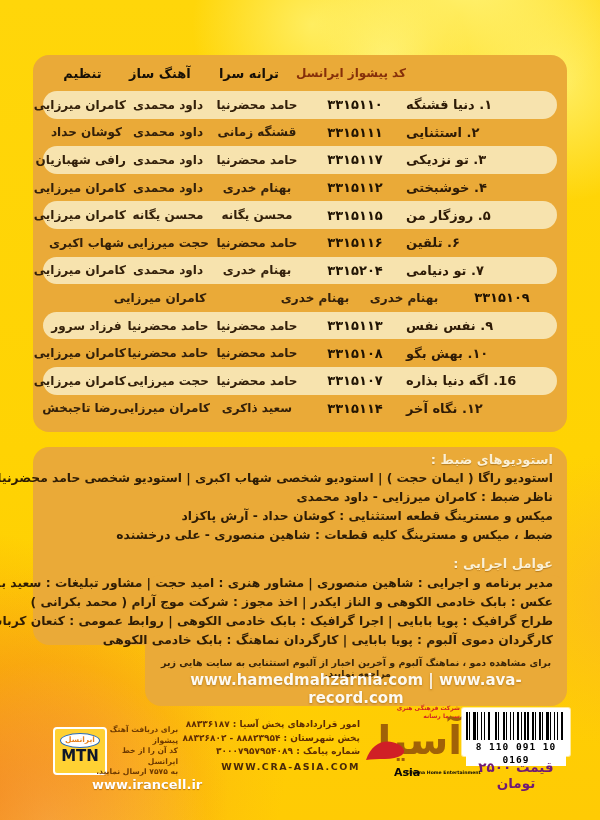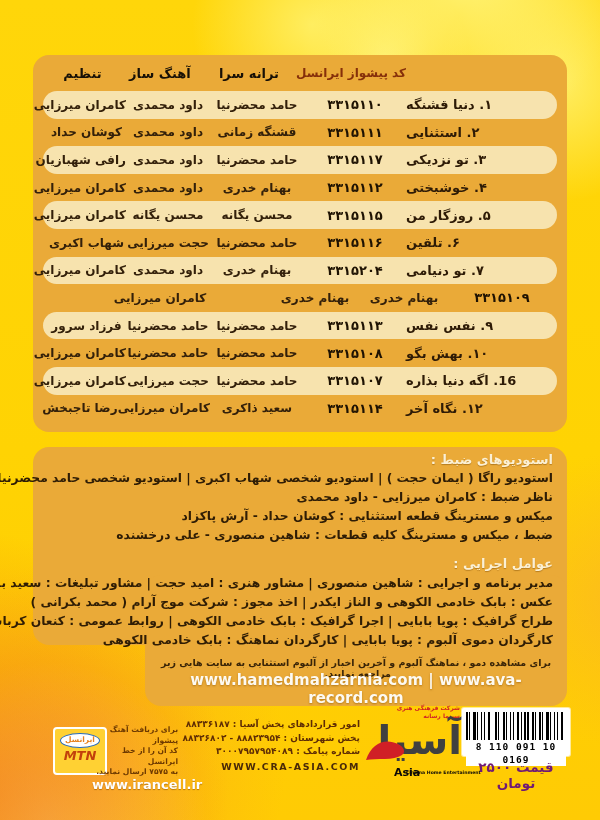--- a/index.html
+++ b/index.html
@@ -36,29 +36,29 @@
   #credits-narrow{left:145px; top:575px; width:422px; height:131px;}
   .sec-title{position:absolute; right:47px; direction:rtl; text-align:right; font-weight:bold; font-size:13px; color:#FBF0D4; text-shadow:0 1px 1px rgba(120,70,0,.45); z-index:3;}
   #studios-title{top:452px;text-align:right;}
   #credits-title{top:556px;}
   .cred-line{position:absolute; right:47px; left:40px; direction:rtl; text-align:right; font-weight:600; font-size:12.3px; color:#2F1D05; z-index:3; white-space:nowrap;}
   .note-line{position:absolute; left:150px; width:412px; direction:rtl; text-align:center; font-weight:700; font-size:9.5px; color:#3A2508; z-index:3;}
   .sites-line{position:absolute; left:150px; width:412px; direction:ltr; text-align:center; font-weight:bold; font-size:15px; color:#FDFAF2; text-shadow:0 1px 2px rgba(130,75,0,.5); z-index:3;}
   
   #irancell-box{position:absolute; left:33px; top:727px; width:54px; height:48px; background:#FFD133; border:2px solid #FFF; border-radius:4px; box-sizing:border-box; text-align:center; z-index:4;margin-left:20px;}
   #irancell-oval{margin:4px auto 1px; width:40px; height:15px; background:#FFF; border:1.5px solid #2B6CB8; border-radius:50%; box-sizing:border-box; font-size:7.5px; font-weight:bold; color:#E8821E; line-height:12px; direction:rtl;}
-  #mtn-text{font-style:italic; font-weight:bold; font-size:13px; color:#c2410c; line-height:14px;}
+  #mtn-text{font-weight:bold; font-size:15px; color:#0f172a; line-height:14px;}
   #irancell-lines{position:absolute; left:92px; top:725px; width:86px; direction:rtl; text-align:right; font-size:7.6px; font-weight:600; color:#6E3A00; line-height:10.5px; z-index:4;}
   #irancell-url{margin-top:2px; font-size:13px; font-weight:bold; color:#FFFFFF; text-shadow:0 1px 1px rgba(140,80,0,.6); direction:ltr; text-align:right;}
   #dist-block{position:absolute; left:182px; top:718px; width:178px; direction:rtl; text-align:right; font-size:9px; font-weight:bold; color:#5E2C05; line-height:13.5px; z-index:4;}
   #dist-url{direction:ltr; text-align:right; letter-spacing:1.6px; font-size:9.5px; color:#4A2A08; margin-top:1px;}
   
   #asia-logo{position:absolute; left:362px; top:700px; width:100px; height:92px; z-index:4;}
   #asia-labels{position:absolute; right:2px; top:4px; direction:rtl; text-align:right; font-size:6px; font-weight:bold; color:#D01F26; line-height:7.5px;}
-  #asia-name{position:absolute; right:0px; top:10px; font-size:40px; font-weight:bold; color:#404040; direction:rtl; line-height:60px; letter-spacing:-2px;}
+  #asia-name{position:absolute; right:0px; top:10px; font-size:40px; font-weight:bold; color:#a16207; direction:rtl; line-height:60px; letter-spacing:-2px;}
   #asia-swoosh{position:absolute; left:2px; top:36px; z-index:5;}
   #asia-latin{position:absolute; left:32px; top:66px; font-size:11px; font-weight:bold; color:#0E0A08; letter-spacing:0;}
   #asia-tag{position:absolute; left:44px; top:70px; font-size:4.6px; font-weight:bold; color:#0E0A08; white-space:nowrap;}
   
   #barcode-box{position:absolute; left:462px; top:708px; width:108px; height:48px; background:#FFFFFF; border-radius:2px; padding:4px 4px 2px; box-sizing:border-box; z-index:4; box-shadow:0 0 0 1px rgba(255,255,255,.6);}
   #barcode-bars{height:28px;
     background:repeating-linear-gradient(90deg,#000 0 1.6px,#fff 1.6px 3px,#000 3px 4.2px,#fff 4.2px 7.4px,#000 7.4px 9.6px,#fff 9.6px 11px,#000 11px 11.8px,#fff 11.8px 14.6px);}
   #barcode-number{font-family:"DejaVu Sans Mono", monospace; font-size:9.5px; font-weight:bold; color:#000; text-align:center; letter-spacing:1px; line-height:13px; background:#fff;}
   #price-text{position:absolute; left:462px; top:759px; width:108px; text-align:center; direction:rtl; font-size:13.5px; font-weight:bold; color:#701a75; z-index:4; letter-spacing:1px;}
 </style>

